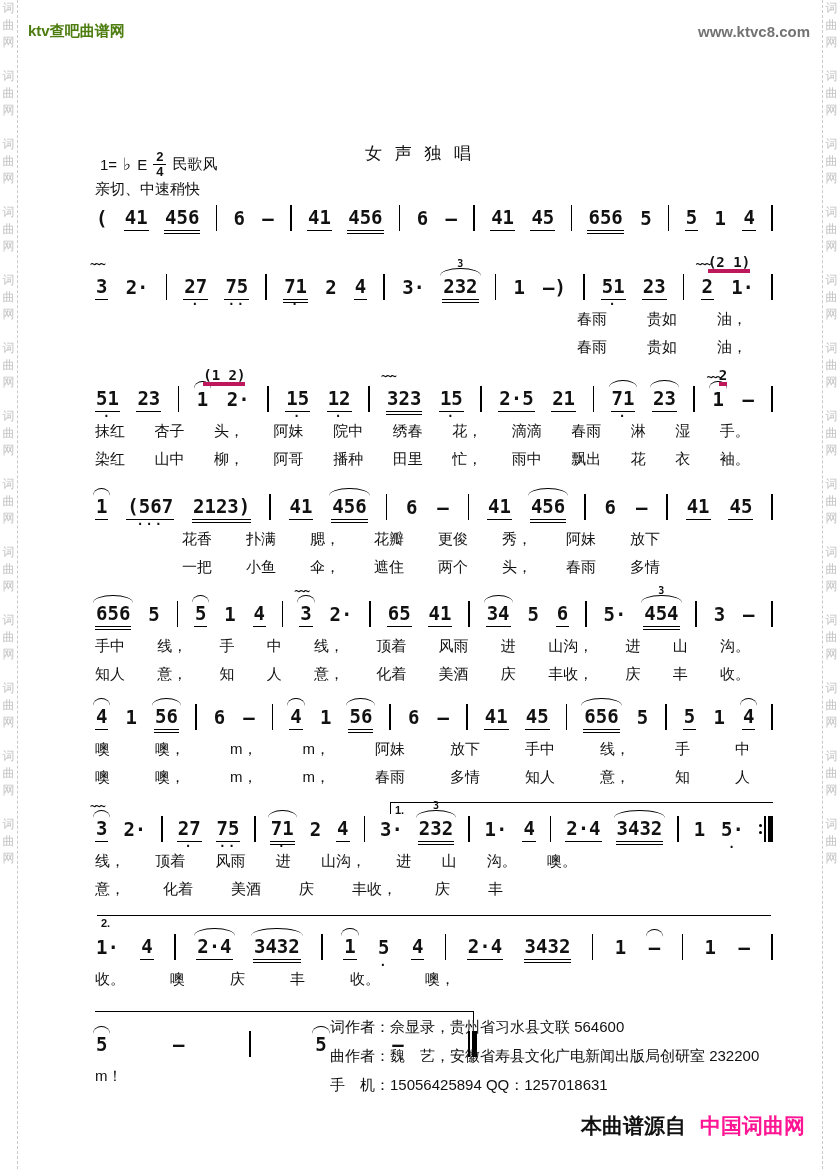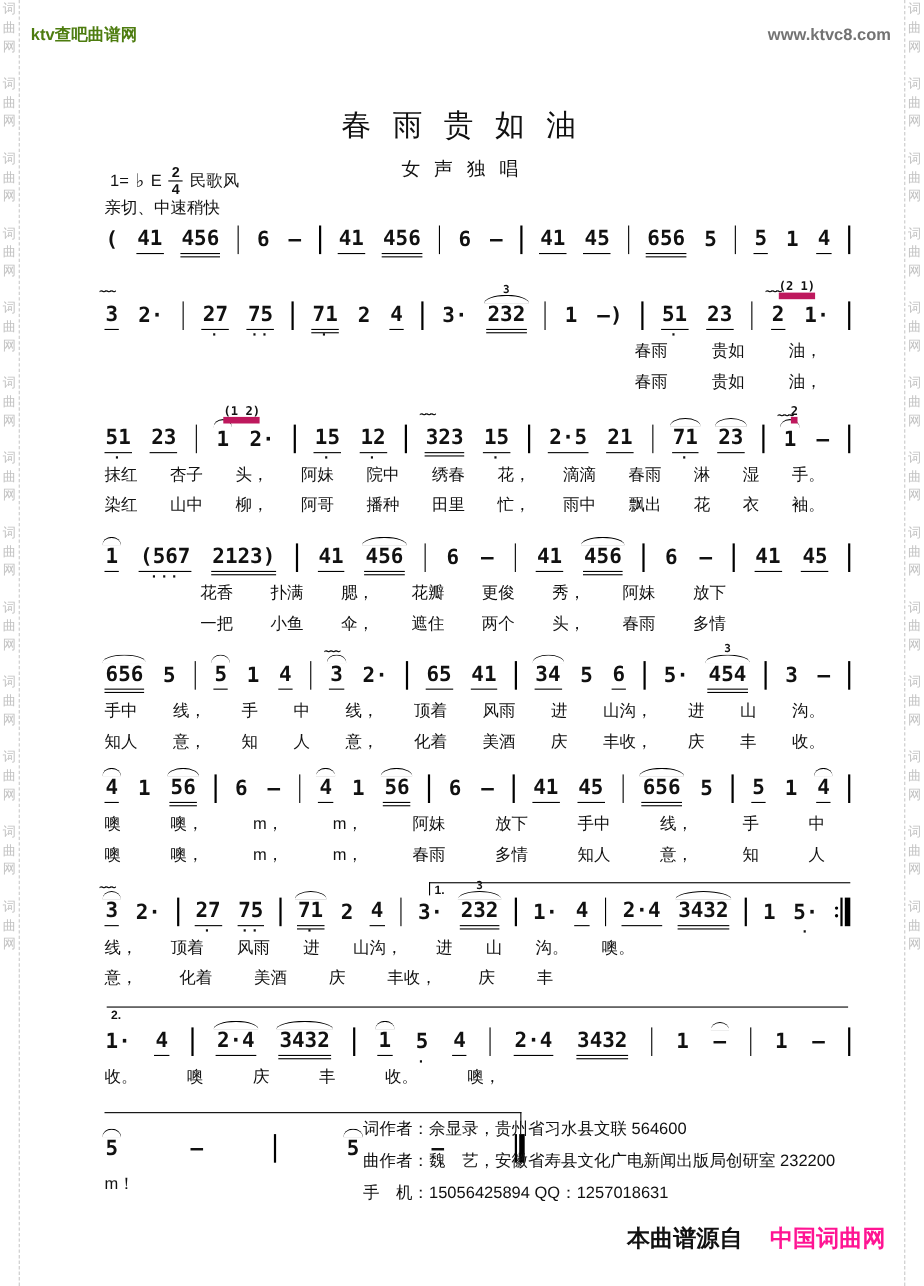--- a/index.html
+++ b/index.html
@@ -31,22 +31,22 @@
   .tok{position:relative;font-family:"DejaVu Sans Mono",monospace;font-weight:bold;
        font-size:19px;line-height:1;padding:0 1px 3px 1px;white-space:nowrap;}
   .u1,.u2{border-bottom:1.5px solid #000;}
   .u2::after{content:"";position:absolute;left:0;right:0;bottom:-4px;height:1.5px;background:#000;}
   .bar{width:1.5px;height:26px;background:#000;}
   .lodots{position:absolute;top:100%;margin-top:3px;left:0;right:0;text-align:center;
           font-size:12px;line-height:5px;letter-spacing:2px;}
   .arcline{position:absolute;left:-2px;right:-2px;top:-9px;height:7px;
            border-top:1.5px solid #000;border-radius:50% 50% 0 0/100% 100% 0 0;}
   .trw{position:absolute;top:-18px;left:-5px;font-size:11px;font-weight:bold;letter-spacing:-2px;}
-  .grace{position:absolute;top:-22px;left:55%;font-size:11px;font-weight:bold;
-         border-bottom:6px solid #be185d;white-space:nowrap;}
+  .grace{position:absolute;top:-22px;left:55%;font-size:14px;font-weight:bold;
+         border-bottom:4px solid #be185d;white-space:nowrap;}
   .trip{position:absolute;top:-18px;left:0;right:0;text-align:center;font-size:10px;font-weight:bold;}
   .repeat,.finbar{display:flex;align-items:center;gap:2.5px;height:26px;}
   .rdots{display:flex;flex-direction:column;gap:4px;}
   .rdots i{width:3px;height:3px;background:#000;border-radius:50%;}
   .rthin{width:1.5px;height:26px;background:#000;}
   .rthick{width:4.5px;height:26px;background:#000;}
   .lyr{display:flex;justify-content:space-between;font-size:15px;margin-top:10px;width:655px;}
   .lyr+.lyr{margin-top:9px;}
   .volta{position:absolute;border-top:1.5px solid #000;height:11px;font-size:11px;font-weight:bold;}
   .volta .vl{position:absolute;left:4px;top:1px;}
@@ -56,21 +56,21 @@
   .s2 .lyr{margin-left:482px;width:170px;}
   .s4 .lyr{margin-left:87px;width:478px;}
   .s7 .lyr.lyr1{width:482px;} .s7 .lyr.lyr2{width:408px;}
   .s8 .lyr{width:360px;}
   .s9 .lyr{width:auto;justify-content:flex-start;}
   .v1line{left:295px;top:4px;width:382px;border-left:1.5px solid #000;}
   .v2line{left:2px;top:-1px;width:674px;}
   .v9line{left:0;top:-2px;width:378px;border-right:1.5px solid #000;}
   
   .contact{position:absolute;left:330px;top:1012px;font-size:15px;line-height:29px;white-space:pre-line;}
-  .brand{position:absolute;right:35px;top:1112px;font-size:21px;font-weight:bold;display:flex;gap:25px;}
+  .brand{position:absolute;right:35px;top:1112px;font-size:21px;font-weight:bold;display:flex;gap:14px;}
   .brand .b2{color:#ff1493;}
 </style>
 </head>
 <body>
 
 <div class="page">
   <div class="sidestrip left">词
 曲
 网
 
@@ -171,21 +171,20 @@
 网
 
 词
 曲
 网</div>
   <div class="sideline right"></div>
 
   <div class="site">ktv查吧曲谱网</div>
   <div class="url">www.ktvc8.com</div>
 
-  <div class="title">春 雨 贵 如 油</div>
   <div class="subtitle">女 声 独 唱</div>
 
   <div class="meta">
     <span>1=</span>
       <span class="flat">♭</span>
       <span>E</span>
     <span class="frac"><span class="ft">2</span><span>4</span></span>
     <span>民歌风</span>
   </div>
   <div class="tempo">亲切、中速稍快</div>

